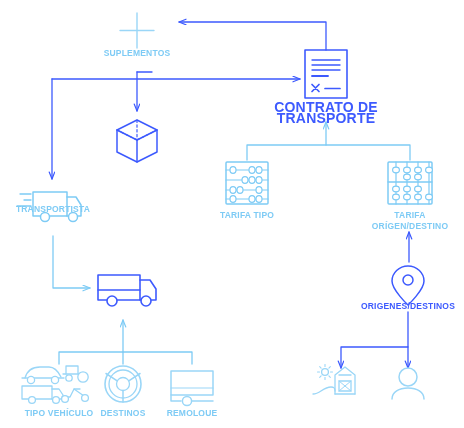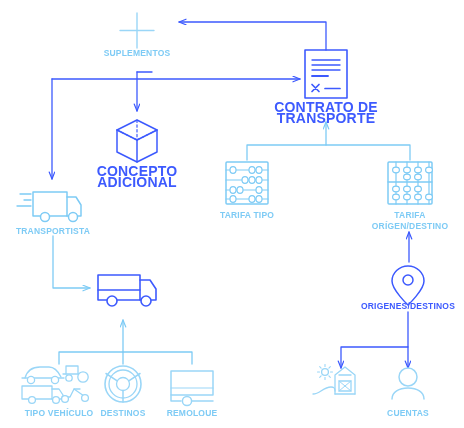--- a/index.html
+++ b/index.html
@@ -260,35 +260,32 @@
         <path d="M392,399 C392,392 399,388 408,388 C417,388 424,392 424,399"></path>
       </g>
 
     </g>
   </svg>
 
   <div class="node-label lbl-light sz-85" style="left:87px;top:48px;width:100px;">SUPLEMENTOS</div>
 
   <div class="node-label lbl-dark sz-9" style="left:246px;top:102px;width:160px;">CONTRATO DE TRANSPORTE</div>
 
-  <div class="node-label lbl-dark sz-9" style="left:87px;top:166px;width:100px;">CONCEPTO
-ADICIONAL</div>
 
   <div class="node-label lbl-light sz-85" style="left:197px;top:210px;width:100px;">TARIFA TIPO</div>
 
   <div class="node-label lbl-light sz-85" style="left:352px;top:210px;width:116px;">TARIFA
 ORÍGEN/DESTINO</div>
 
-  <div class="node-label lbl-light sz-85" style="left:3px;top:226px;width:100px;">TRANSPORTISTA</div>
+  <div class="node-label lbl-light sz-85" style="left:3px;top:204px;width:100px;">TRANSPORTISTA</div>
 
 
   <div class="node-label lbl-dark sz-85" style="left:343px;top:301px;width:130px;">ORIGENES/DESTINOS</div>
 
   <div class="node-label lbl-light sz-85" style="left:14px;top:408px;width:90px;">TIPO VEHÍCULO</div>
 
   <div class="node-label lbl-light sz-85" style="left:83px;top:408px;width:80px;">DESTINOS</div>
 
   <div class="node-label lbl-light sz-85" style="left:154px;top:408px;width:76px;">REMOLQUE</div>
 
 
-  <div class="node-label lbl-light sz-85" style="left:371px;top:408px;width:74px;">CUENTAS</div>
 
 </div>
 
 </body></html>

